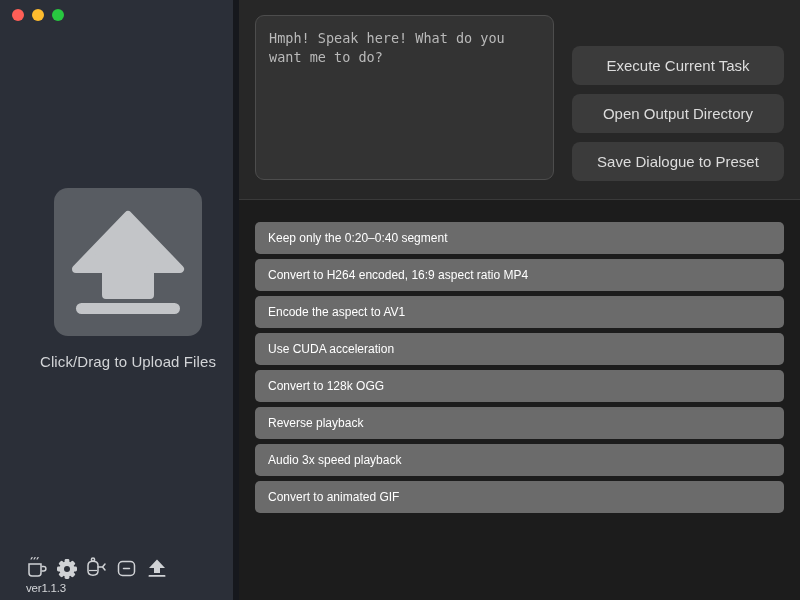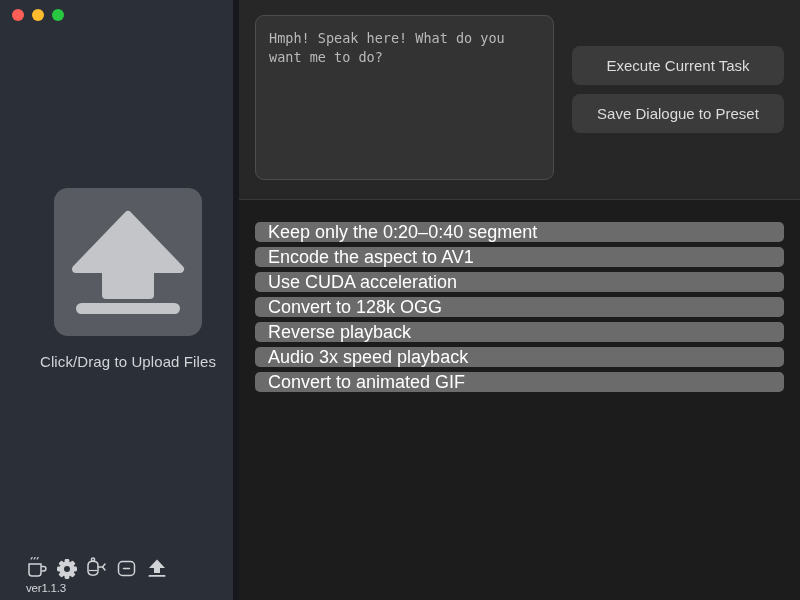--- a/index.html
+++ b/index.html
@@ -188,29 +188,29 @@
   .list-panel {
     flex: 1 1 auto;
     background: #1c1c1c;
     padding: 22px 16px 0 16px;
     box-sizing: border-box;
     overflow: hidden;
     position: relative;
   }
   .suggestion {
     width: 100%;
-    height: 20px;
+    height: 32px;
     box-sizing: border-box;
     background: #6b6b6b;
     border: none;
     border-radius: 5px;
     margin-bottom: 5px;
     color: #ffffff;
     font-family: "Liberation Sans", sans-serif;
-    font-size: 18px;
+    font-size: 12px;
     display: flex;
     align-items: center;
     padding: 0 13px;
     text-align: left;
     cursor: pointer;
   }
 </style>
 </head>
 <body>
 
@@ -301,26 +301,28 @@
 
   <div class="main">
 
     <div class="top-panel">
       <div class="prompt-wrap">
         <textarea class="prompt-box" placeholder="Hmph! Speak here! What do you want me to do?" style=""></textarea>
       </div>
 
       <div class="actions">
         <button class="action-btn">Execute Current Task</button>
+        <button class="action-btn">Open Output Directory</button>
         <button class="action-btn">Save Dialogue to Preset</button>
       </div>
     </div>
 
     <div class="list-panel">
       <button class="suggestion">Keep only the 0:20–0:40 segment</button>
+      <button class="suggestion">Convert to H264 encoded, 16:9 aspect ratio MP4</button>
       <button class="suggestion">Encode the aspect to AV1</button>
       <button class="suggestion">Use CUDA acceleration</button>
       <button class="suggestion">Convert to 128k OGG</button>
       <button class="suggestion">Reverse playback</button>
       <button class="suggestion">Audio 3x speed playback</button>
       <button class="suggestion">Convert to animated GIF</button>
     </div>
 
   </div>
 </div>

